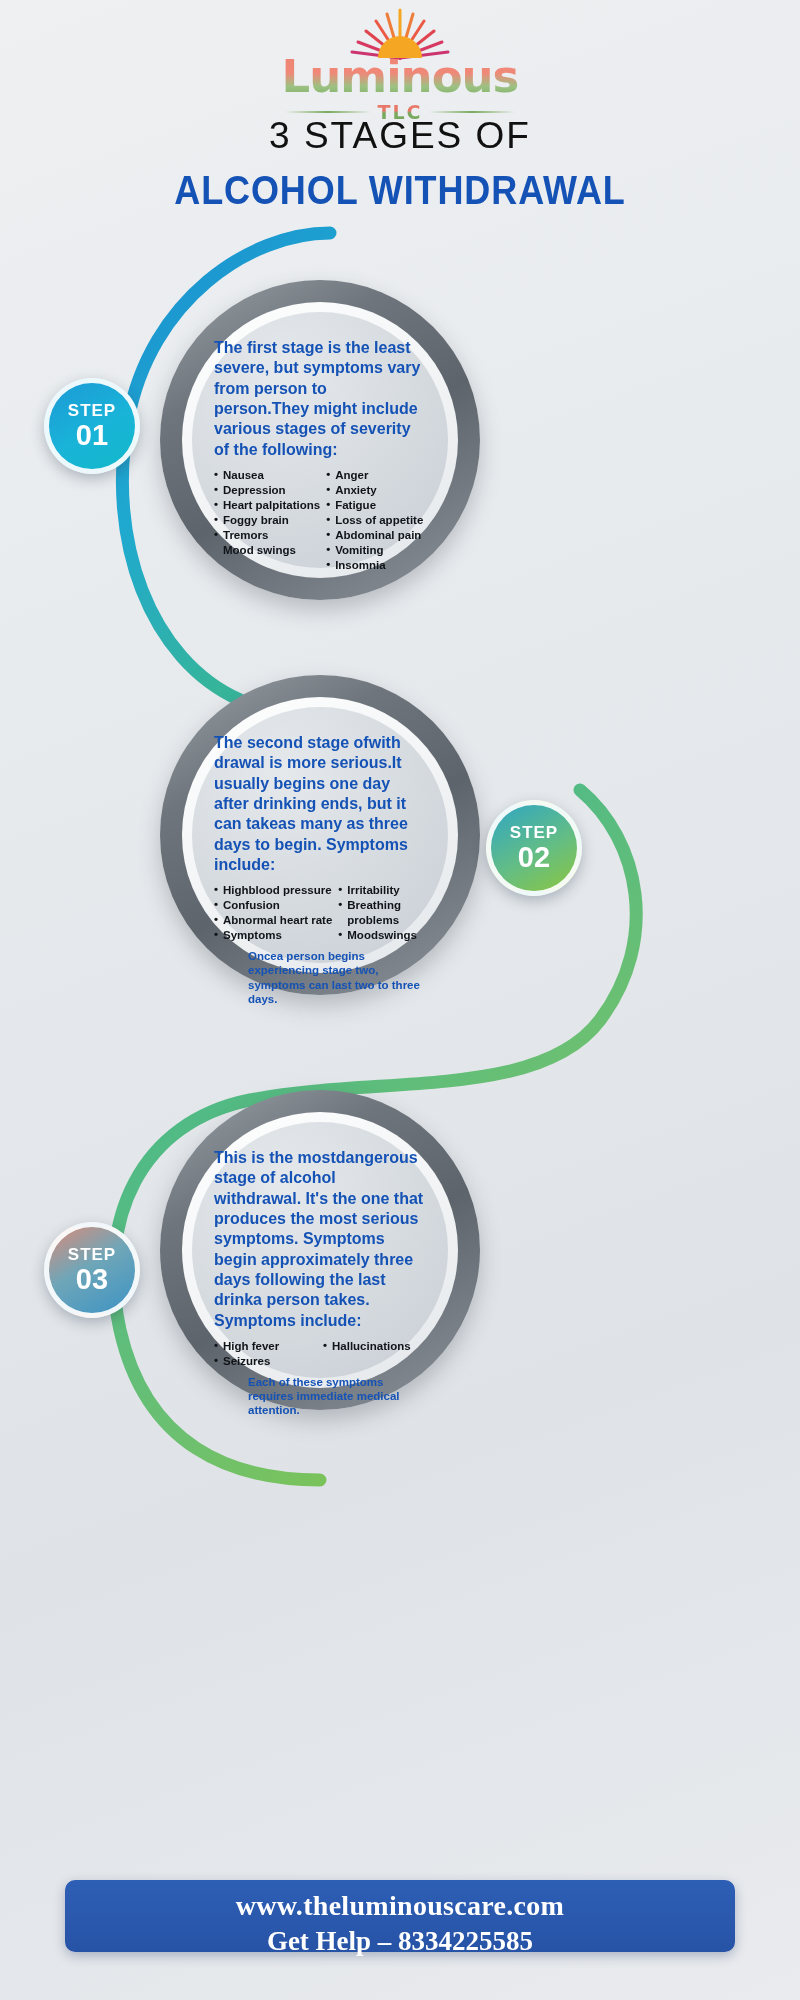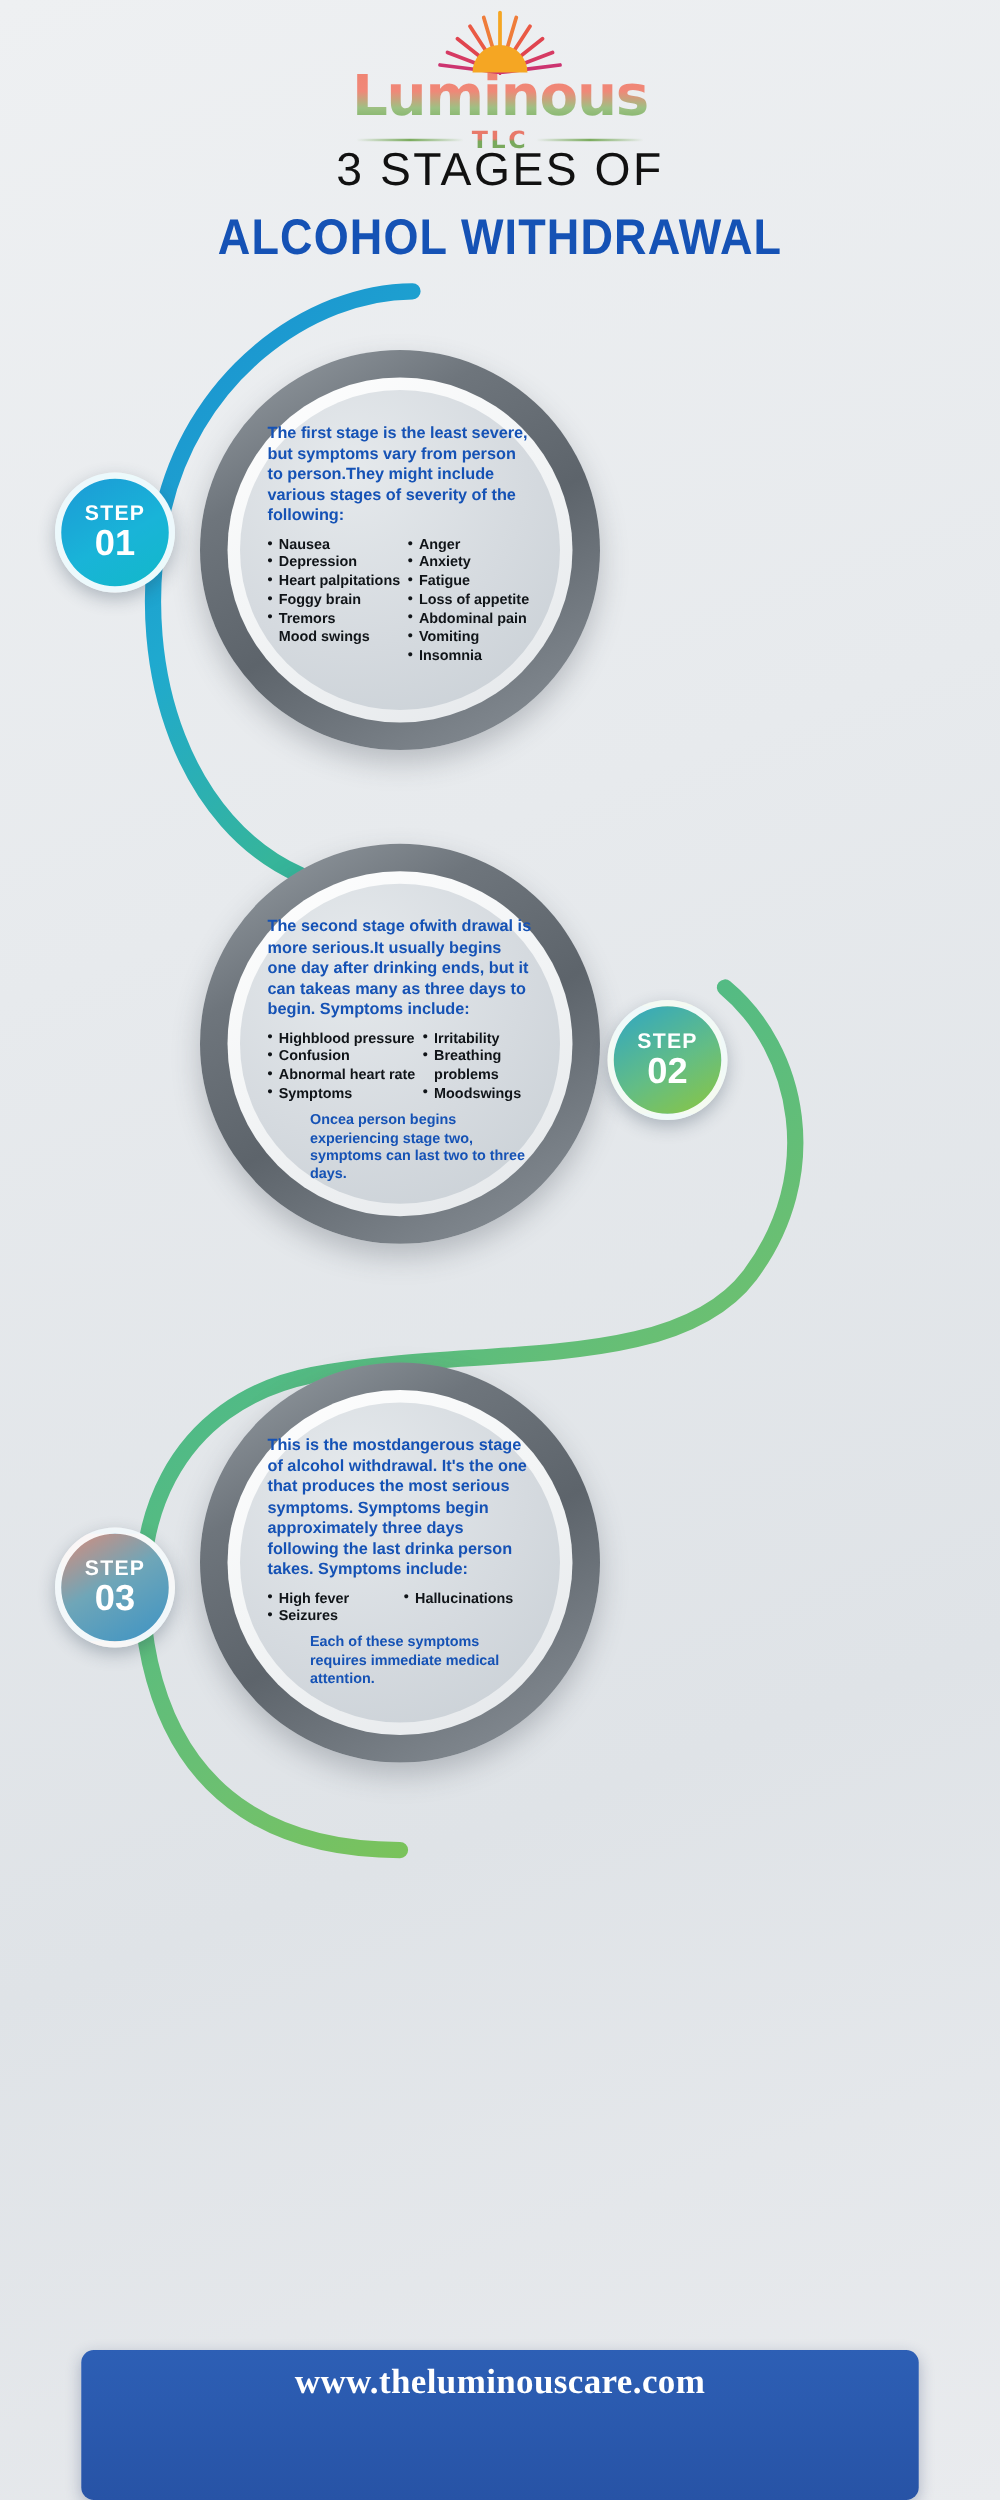--- a/index.html
+++ b/index.html
@@ -44,21 +44,21 @@
   .stage .ring-white{position:absolute;inset:22px;border-radius:50%;
     background:linear-gradient(150deg,#ffffff 0%,#f3f5f6 45%,#e4e7ea 100%);}
   .stage .inner{position:absolute;inset:32px;border-radius:50%;
     background:radial-gradient(circle at 35% 25%,#e5e9ec 0%,#d5dadf 55%,#c7ced4 100%);
     display:flex;flex-direction:column;align-items:center;justify-content:flex-start;
     padding:26px 22px;box-sizing:border-box;}
   #stage1{top:280px;left:160px;}
   #stage2{top:675px;left:160px;}
   #stage3{top:1090px;left:160px;}
 
-  .para{color:#1552b5;font-weight:bold;font-size:13px;line-height:1.27;
+  .para{color:#1552b5;font-weight:bold;font-size:16px;line-height:1.27;
         width:100%;text-align:left;margin:0 0 8px 0;}
   .cols{display:flex;width:100%;gap:6px;}
   .col{flex:1;}
   .bullets{list-style:none;margin:0;padding:0;}
   .bullets li{color:#101418;font-weight:bold;font-size:11.5px;line-height:1.30;
               position:relative;padding-left:9px;white-space:nowrap;}
   .bullets li::before{content:"•";position:absolute;left:0;top:-1px;}
   .bullets li.nobullet{padding-left:9px;}
   .bullets li.nobullet::before{content:"";}
   .note{color:#1552b5;font-weight:bold;font-size:11.5px;line-height:1.25;
@@ -69,21 +69,21 @@
     display:flex;flex-direction:column;align-items:center;justify-content:center;
     color:#fff;box-shadow:0 5px 14px rgba(40,60,80,.3);
     border:5px solid rgba(255,255,255,.92);box-sizing:border-box;}
   .badge .s{font-size:17px;font-weight:bold;letter-spacing:1px;line-height:1;}
   .badge .n{font-size:29px;font-weight:bold;line-height:1.05;margin-top:1px;}
   #badge1{top:378px;left:44px;background:linear-gradient(150deg,#1c9ad6 0%,#19b4d8 55%,#12b8c9 100%);}
   #badge2{top:800px;left:486px;background:linear-gradient(150deg,#2fa6c4 0%,#63bd85 55%,#8cc63f 100%);}
   #badge3{top:1222px;left:44px;background:linear-gradient(150deg,#d98b7a 0%,#6fa6b8 45%,#3d93c4 100%);}
 
   
-  .footer{position:absolute;left:65px;top:1880px;width:670px;height:120px;
+  .footer{position:absolute;left:65px;top:1880px;width:670px;height:72px;
     border-radius:10px;background:linear-gradient(180deg,#2d5fb5 0%,#2753a6 100%);
     color:#fff;text-align:center;box-sizing:border-box;padding-top:10px;
     font-family:"Liberation Serif", serif;box-shadow:0 4px 12px rgba(30,50,100,.3);}
   .footer .url{font-size:28px;font-weight:bold;letter-spacing:.3px;}
   .footer .help{font-size:27px;font-weight:bold;margin-top:4px;}
 </style>
 </head>
 <body>
 
 <div class="page">
@@ -224,15 +224,16 @@
       <div class="note">Each of these symptoms requires immediate medical attention.</div>
     </div>
   </div>
   <div class="badge" id="badge3">
     <span class="s">STEP</span>
     <span class="n">03</span>
   </div>
 
   <div class="footer">
     <div class="url">www.theluminouscare.com</div>
+    <div class="help">Get Help – 8334225585</div>
   </div>
 
 </div>
 
 </body></html>

